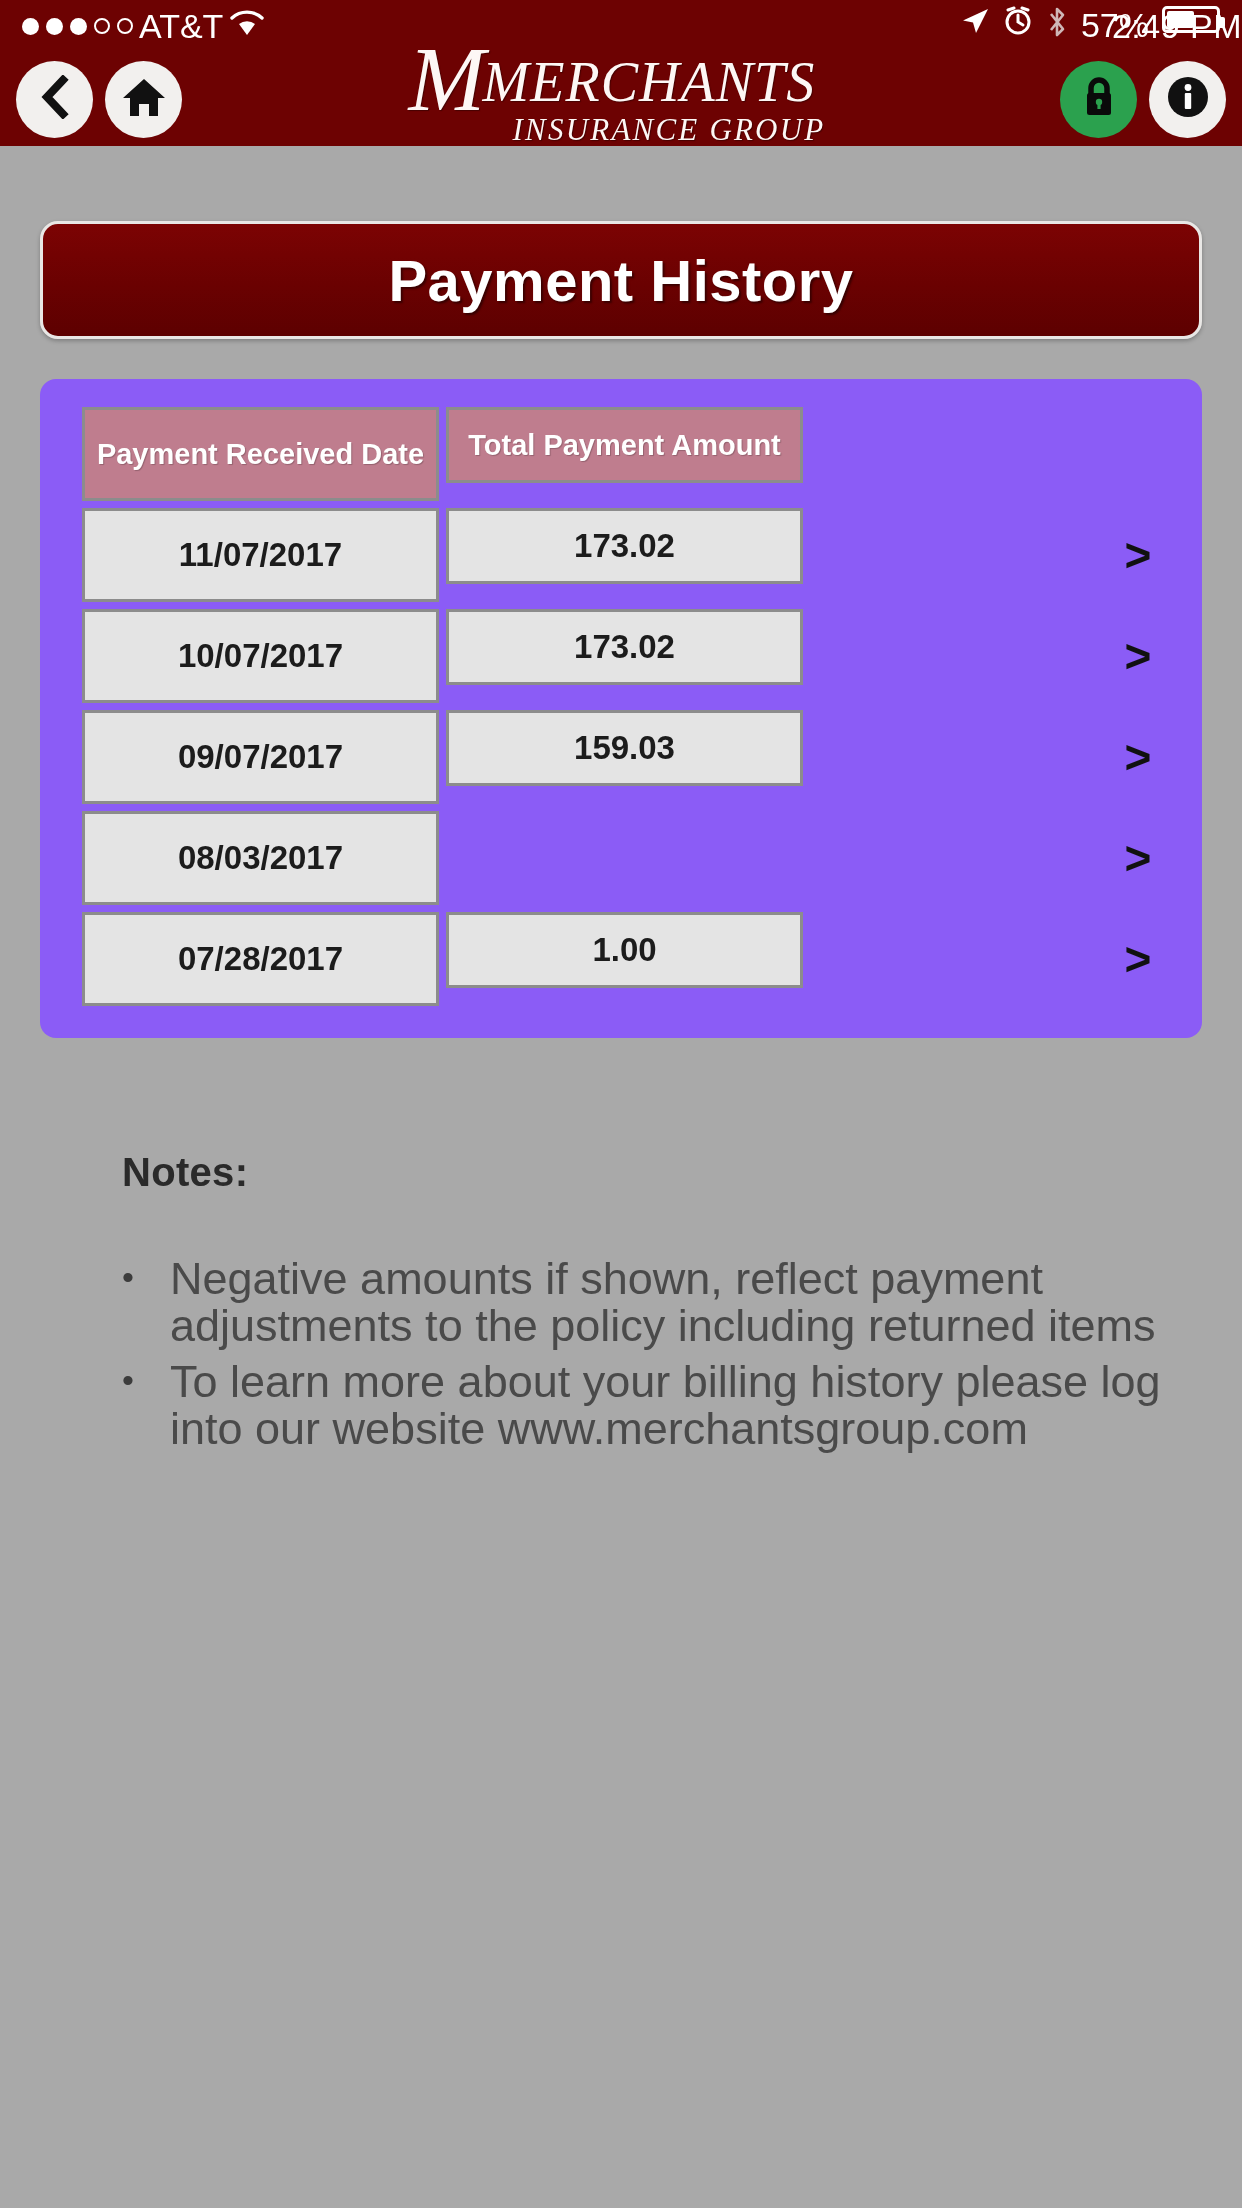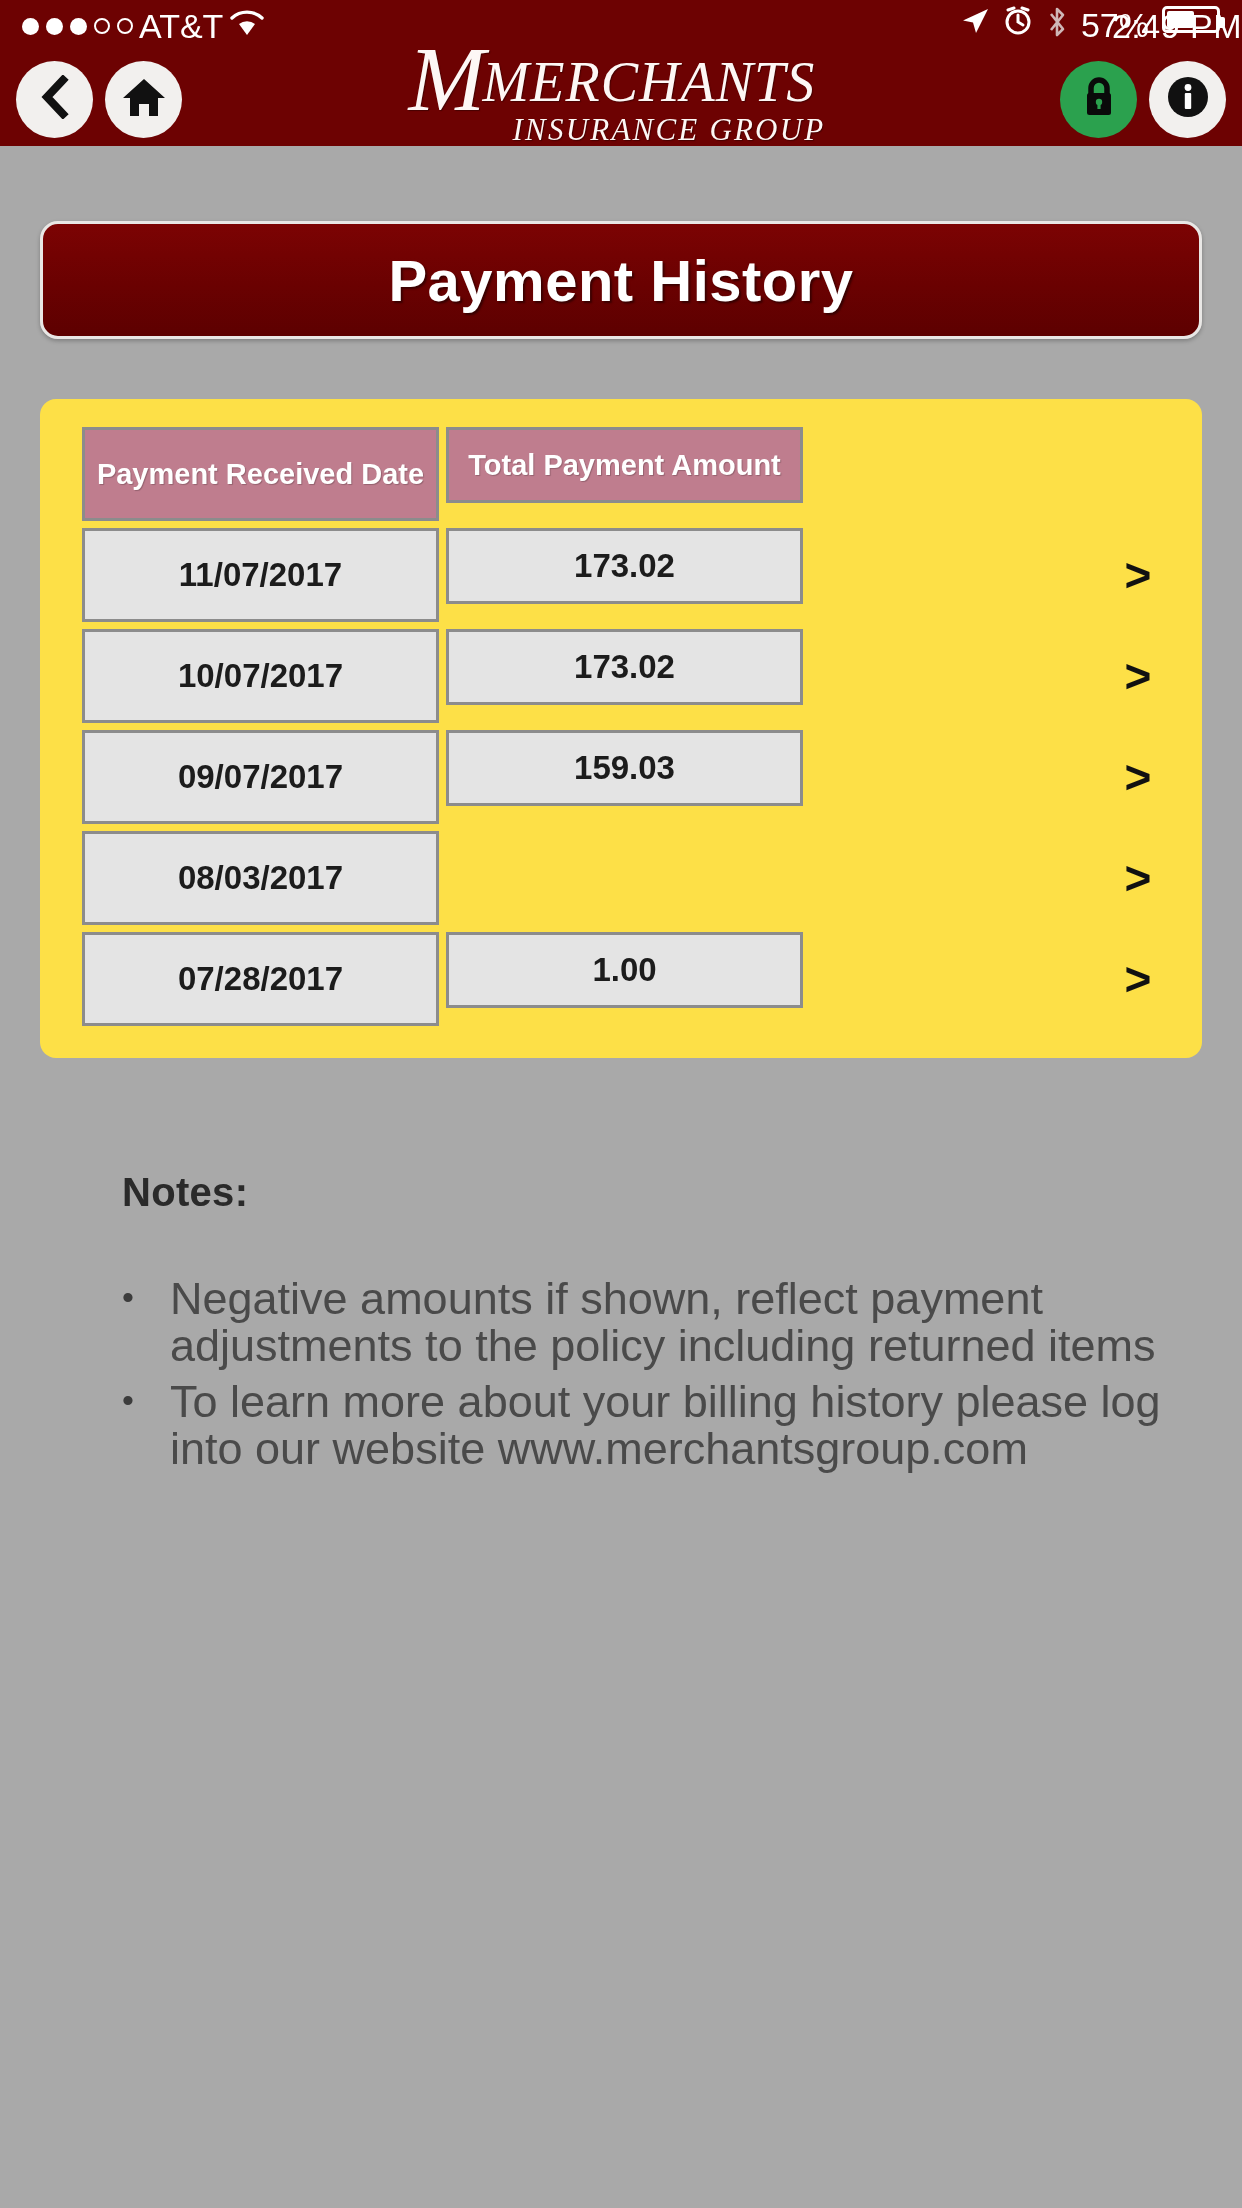--- a/index.html
+++ b/index.html
@@ -92,22 +92,22 @@
     border:3px solid #e9e7e5;
     display:flex; align-items:center; justify-content:center;
     box-shadow:0 2px 4px rgba(0,0,0,.25);
   }
   #title-banner span{
     color:#ffffff; font-size:58px; font-weight:bold; letter-spacing:0.5px;
     text-shadow:2px 2px 2px rgba(0,0,0,.45);
   }
 
   #table-card{
-    margin-top:60px;
-    background:#fde047;
+    margin-top:40px;
+    background:#8b5cf6;
     border-radius:16px;
     padding:28px 40px 32px 42px;
   }
   .trow{ display:flex; align-items:stretch; position:relative; }
   .trow + .trow{ margin-top:7px; }
   .cell{
     border:3px solid #8c8c8c;
     display:flex; align-items:center; justify-content:center;
     text-align:center;
   }

